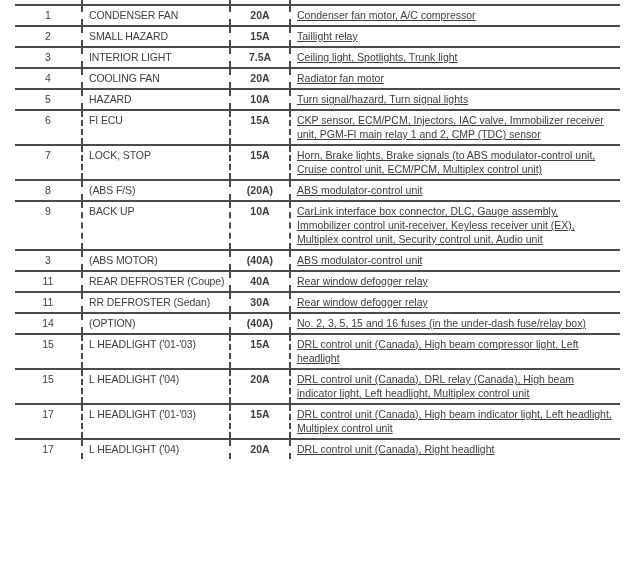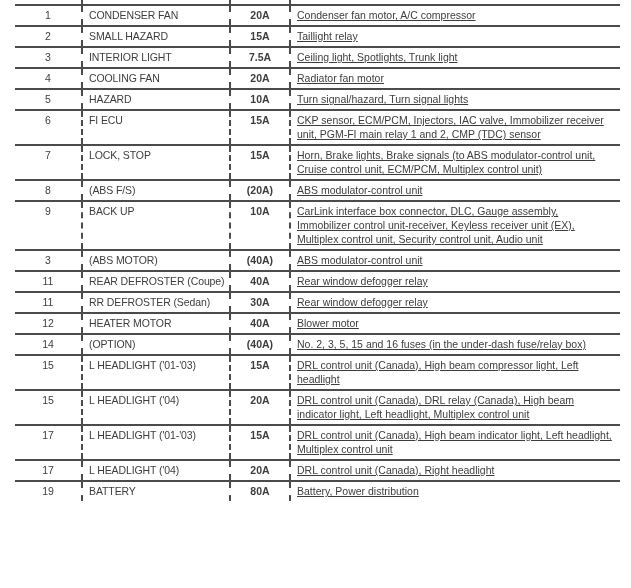--- a/index.html
+++ b/index.html
@@ -149,26 +149,20 @@
           <td class="amps">40A</td>
           <td class="circuits">Rear window defogger relay</td>
         </tr>
         <tr>
           <td class="no">11</td>
           <td class="name">RR DEFROSTER (Sedan)</td>
           <td class="amps">30A</td>
           <td class="circuits">Rear window defogger relay</td>
         </tr>
         <tr>
-          <td class="no">12</td>
-          <td class="name">HEATER MOTOR</td>
-          <td class="amps">40A</td>
-          <td class="circuits">Blower motor</td>
-        </tr>
-        <tr>
           <td class="no">14</td>
           <td class="name">(OPTION)</td>
           <td class="amps">(40A)</td>
           <td class="circuits">No. 2, 3, 5, 15 and 16 fuses (in the under-dash fuse/relay box)</td>
         </tr>
         <tr>
           <td class="no">15</td>
           <td class="name">L HEADLIGHT ('01-'03)</td>
           <td class="amps">15A</td>
           <td class="circuits">DRL control unit (Canada), High beam compressor light, Left headlight</td>
@@ -184,21 +178,15 @@
           <td class="name">L HEADLIGHT ('01-'03)</td>
           <td class="amps">15A</td>
           <td class="circuits">DRL control unit (Canada), High beam indicator light, Left headlight, Multiplex control unit</td>
         </tr>
         <tr>
           <td class="no">17</td>
           <td class="name">L HEADLIGHT ('04)</td>
           <td class="amps">20A</td>
           <td class="circuits">DRL control unit (Canada), Right headlight</td>
         </tr>
-        <tr>
-          <td class="no">19</td>
-          <td class="name">BATTERY</td>
-          <td class="amps">80A</td>
-          <td class="circuits">Battery, Power distribution</td>
-        </tr>
       </tbody>
   </table>
 </div>
 
 </body></html>

